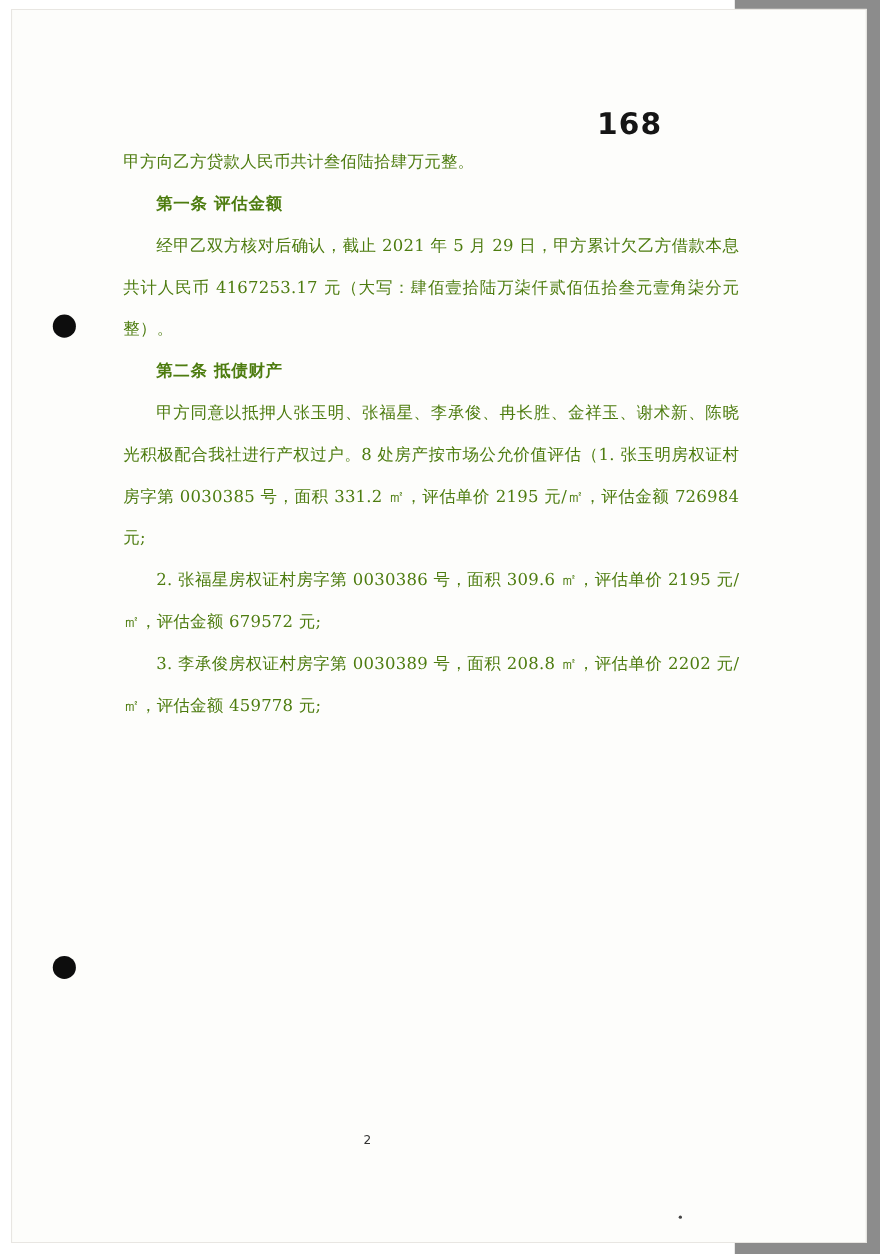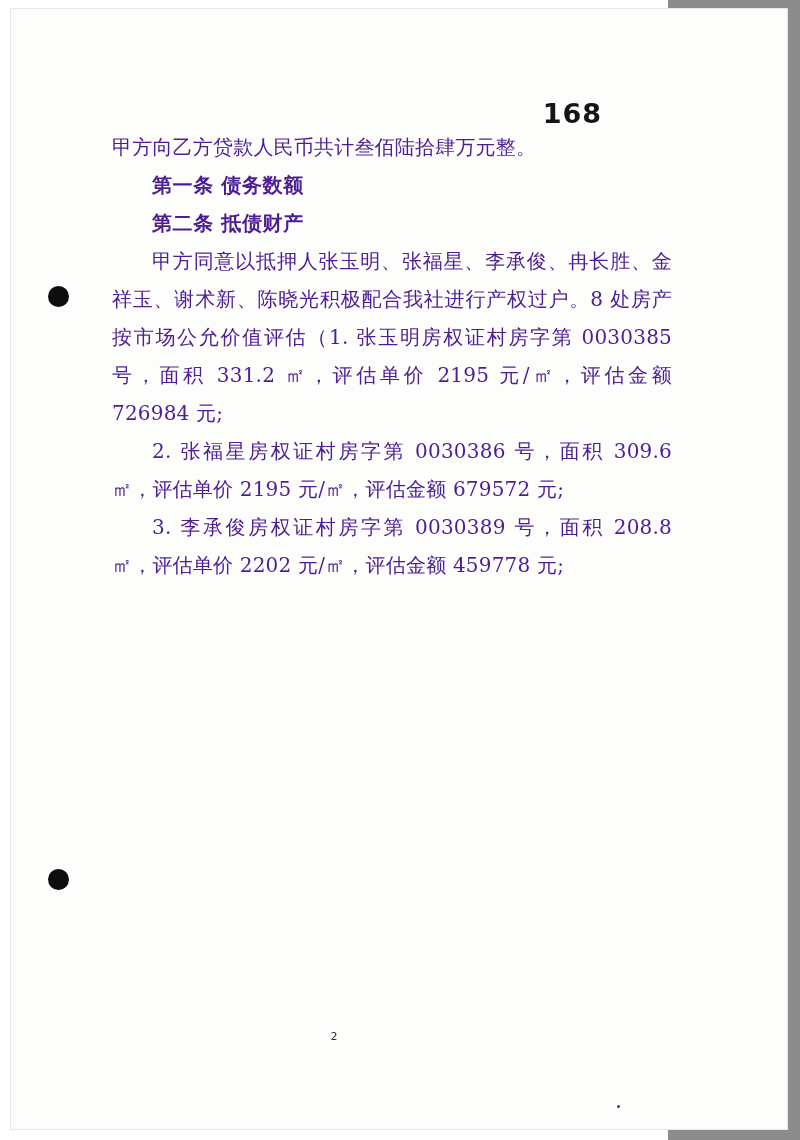--- a/index.html
+++ b/index.html
@@ -37,22 +37,22 @@
     font-weight: bold;
     font-size: 27px;
     letter-spacing: 1px;
     color: #151515;
   }
   .body-text {
     position: absolute;
     left: 112px;
     top: 128px;
     width: 560px;
-    color: #4c1d95;
-    font-size: 20px;
+    color: #4d7c0f;
+    font-size: 15px;
     line-height: 38px;
     text-align: justify;
     text-justify: inter-ideograph;
     letter-spacing: 0.2px;
   }
   .para {
     margin: 0 0 0 0;
   }
   .indent {
     text-indent: 2em;
@@ -97,21 +97,22 @@
 <div class="page">
   <div class="scan-border"></div>
 
   <div class="page-number">168</div>
 
   <div class="dot dot-1"></div>
   <div class="dot dot-2"></div>
 
   <div class="body-text">
     <p class="para plain">甲方向乙方贷款人民币共计叁佰陆拾肆万元整。</p>
-    <p class="para heading">第一条  债务数额</p>
+    <p class="para heading">第一条  评估金额</p>
+    <p class="para indent">经甲乙双方核对后确认，截止 2021 年 5 月 29 日，甲方累计欠乙方借款本息共计人民币 4167253.17 元（大写：肆佰壹拾陆万柒仟贰佰伍拾叁元壹角柒分元整）。</p>
     <p class="para heading">第二条  抵债财产</p>
     <p class="para indent">甲方同意以抵押人张玉明、张福星、李承俊、冉长胜、金祥玉、谢术新、陈晓光积极配合我社进行产权过户。8 处房产按市场公允价值评估（1. 张玉明房权证村房字第 0030385 号，面积 331.2 ㎡，评估单价 2195 元/㎡，评估金额 726984 元;</p>
     <p class="para indent">2. 张福星房权证村房字第 0030386 号，面积 309.6 ㎡，评估单价 2195 元/㎡，评估金额 679572 元;</p>
     <p class="para indent">3. 李承俊房权证村房字第 0030389 号，面积 208.8 ㎡，评估单价 2202 元/㎡，评估金额 459778 元;</p>
   </div>
 
   <div class="footer-num">2</div>
   <div class="speck"></div>
 </div>
 

